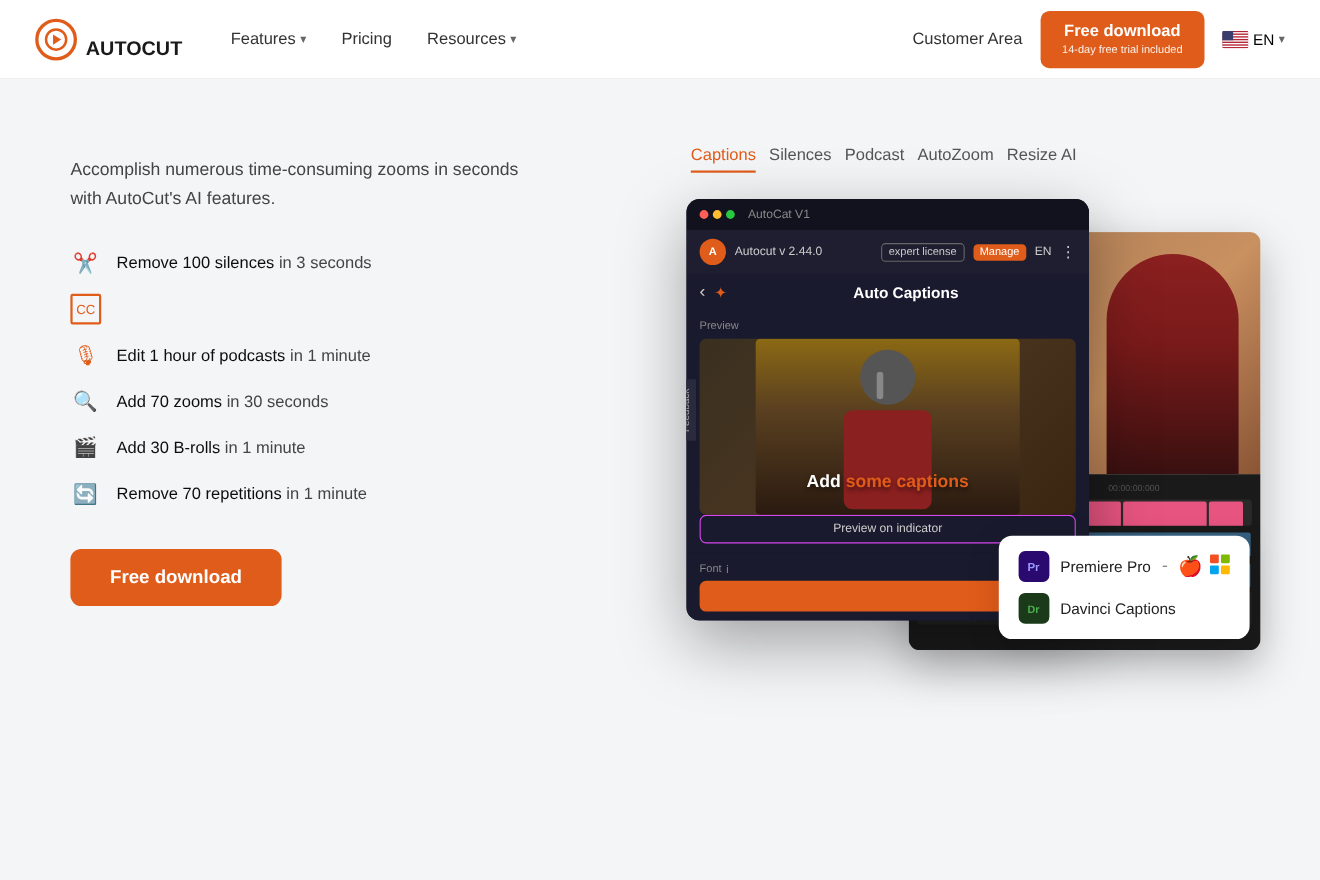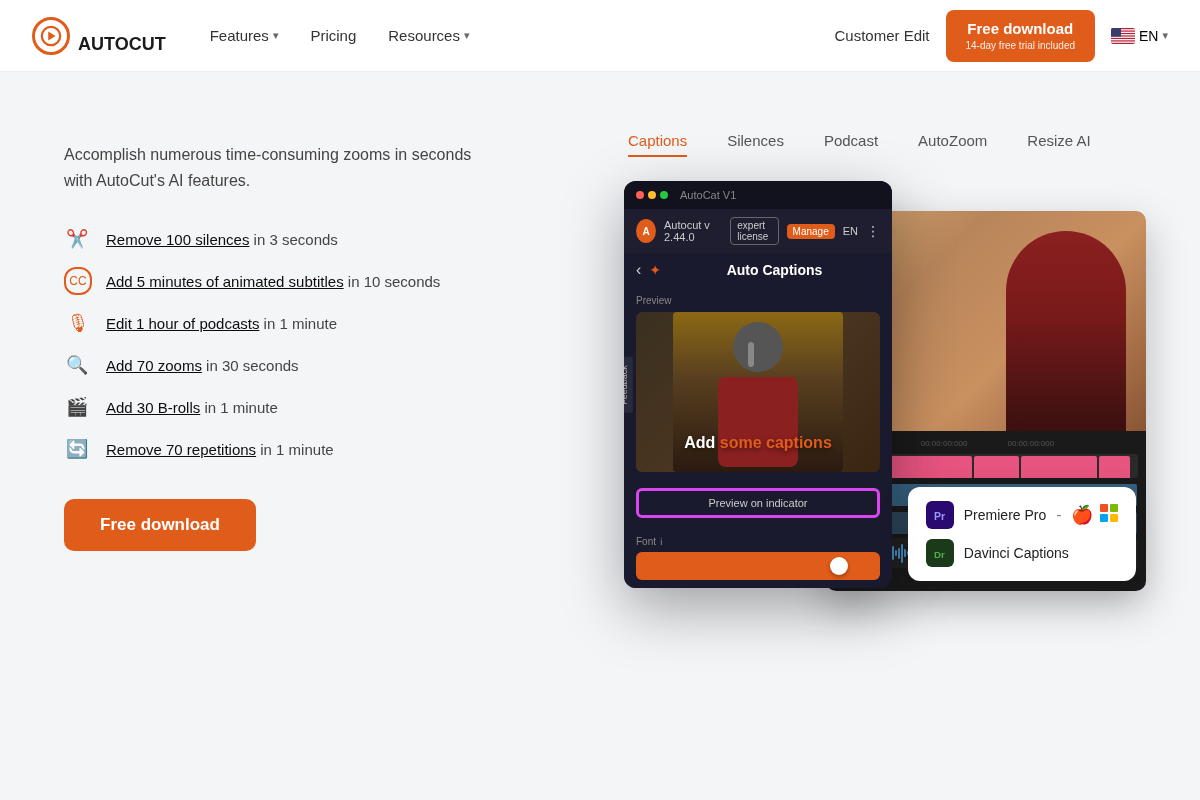--- a/index.html
+++ b/index.html
@@ -144,21 +144,20 @@
       width: 28px;
       height: 28px;
       display: flex;
       align-items: center;
       justify-content: center;
       font-size: 18px;
       flex-shrink: 0;
     }
     .feature-link {
       color: #0d0d0d;
-      text-decoration: underline;
       font-weight: 500;
     }
     .feature-desc { color: #444; }
     .cta-btn {
       background: #e05c1a;
       color: #fff;
       border: none;
       padding: 16px 36px;
       border-radius: 10px;
       font-size: 17px;
@@ -167,21 +166,21 @@
     }
 
     
     .hero-right {
       position: relative;
       display: flex;
       flex-direction: column;
     }
     .feature-tabs {
       display: flex;
-      gap: 40px;
+      gap: 12px;
       margin-bottom: 24px;
       padding-left: 4px;
       text-align: right;
     }
     .feature-tab {
       font-size: 15px;
       color: #555;
       cursor: pointer;
       padding-bottom: 6px;
       border-bottom: 2px solid transparent;
@@ -195,21 +194,21 @@
     
     .app-mockup-wrapper {
       position: relative;
       width: 100%;
       height: 420px;
     }
     .app-window {
       position: absolute;
       top: 0;
       left: 0;
-      width: 268px;
+      width: 366px;
       background: #1a1a2e;
       border-radius: 12px;
       overflow: hidden;
       box-shadow: 0 20px 60px rgba(0,0,0,0.35);
       z-index: 2;
     }
     .app-titlebar {
       background: #12121e;
       padding: 8px 12px;
       display: flex;
@@ -324,27 +323,27 @@
       transform: translateY(-50%) rotate(-90deg);
       background: #2a2a3e;
       color: #aaa;
       font-size: 9px;
       padding: 4px 8px;
       border-radius: 4px 4px 0 0;
     }
 
     .preview-indicator-btn {
       background: transparent;
-      border: 3px solid #d946ef;
+      border: 1px solid #d946ef;
       color: #ccc;
       font-size: 11px;
       padding: 6px;
       border-radius: 6px;
       width: 100%;
-      margin-top: 16px;
+      margin-top: 0;
       cursor: pointer;
     }
 
     .font-section {
       padding: 8px 12px;
       background: #1a1a2e;
     }
     .font-label { font-size: 10px; color: #888; margin-bottom: 4px; display: flex; align-items: center; gap: 4px; }
     .orange-slider {
       width: 100%;
@@ -498,21 +497,21 @@
     <div class="nav-item">
       <span>Pricing</span>
     </div>
     <div class="nav-item">
       <span>Resources</span>
       <span class="nav-chevron">▾</span>
     </div>
   </div>
 
   <div class="nav-right">
-    <span class="customer-area">Customer Edit</span>
+    <span class="customer-area">Customer Area</span>
     <button class="free-download-btn">
       <span>Free download</span>
       <span class="trial-text">14-day free trial included</span>
     </button>
     <div class="lang-selector">
       <div class="flag-icon">
         <svg width="24" height="16" viewBox="0 0 24 16">
           <rect width="24" height="16" fill="#B22234"></rect>
           <rect y="1.23" width="24" height="1.23" fill="#fff"></rect>
           <rect y="3.69" width="24" height="1.23" fill="#fff"></rect>
@@ -533,22 +532,21 @@
 
   <div class="hero-left">
     <p class="hero-sub">Accomplish numerous time-consuming zooms in seconds with AutoCut's AI features.</p>
 
     <ul class="feature-list">
       <li class="feature-item">
         <span class="feature-icon" style="color:#e05c1a;">✂️</span>
         <span><a class="feature-link">Remove 100 silences</a><span class="feature-desc"> in 3 seconds</span></span>
       </li>
       <li class="feature-item">
-        <span class="feature-icon" style="border:2px solid #e05c1a; border-radius:12px; font-size:12px; color:#e05c1a; width:28px; height:28px; display:flex; align-items:center; justify-content:center;">CC</span>
-        <span><a class="feature-link">Add 5 minutes of animated subtitles</a><span class="feature-desc"> in 10 seconds</span></span>
+        <span class="feature-icon" style="border:2px solid #e05c1a; border-radius:2px; font-size:12px; color:#e05c1a; width:28px; height:28px; display:flex; align-items:center; justify-content:center;">CC</span>
       </li>
       <li class="feature-item">
         <span class="feature-icon" style="color:#e05c1a;">🎙</span>
         <span><a class="feature-link">Edit 1 hour of podcasts</a><span class="feature-desc"> in 1 minute</span></span>
       </li>
       <li class="feature-item">
         <span class="feature-icon" style="color:#e05c1a;">🔍</span>
         <span><a class="feature-link">Add 70 zooms</a><span class="feature-desc"> in 30 seconds</span></span>
       </li>
       <li class="feature-item">

